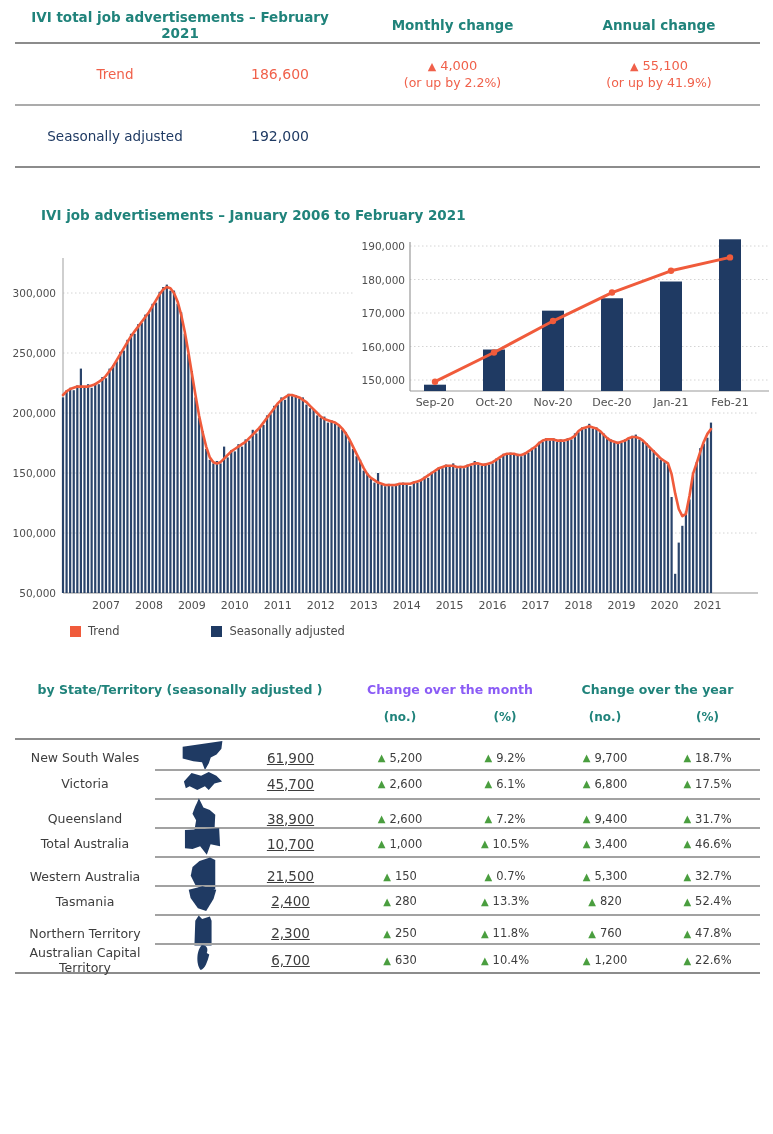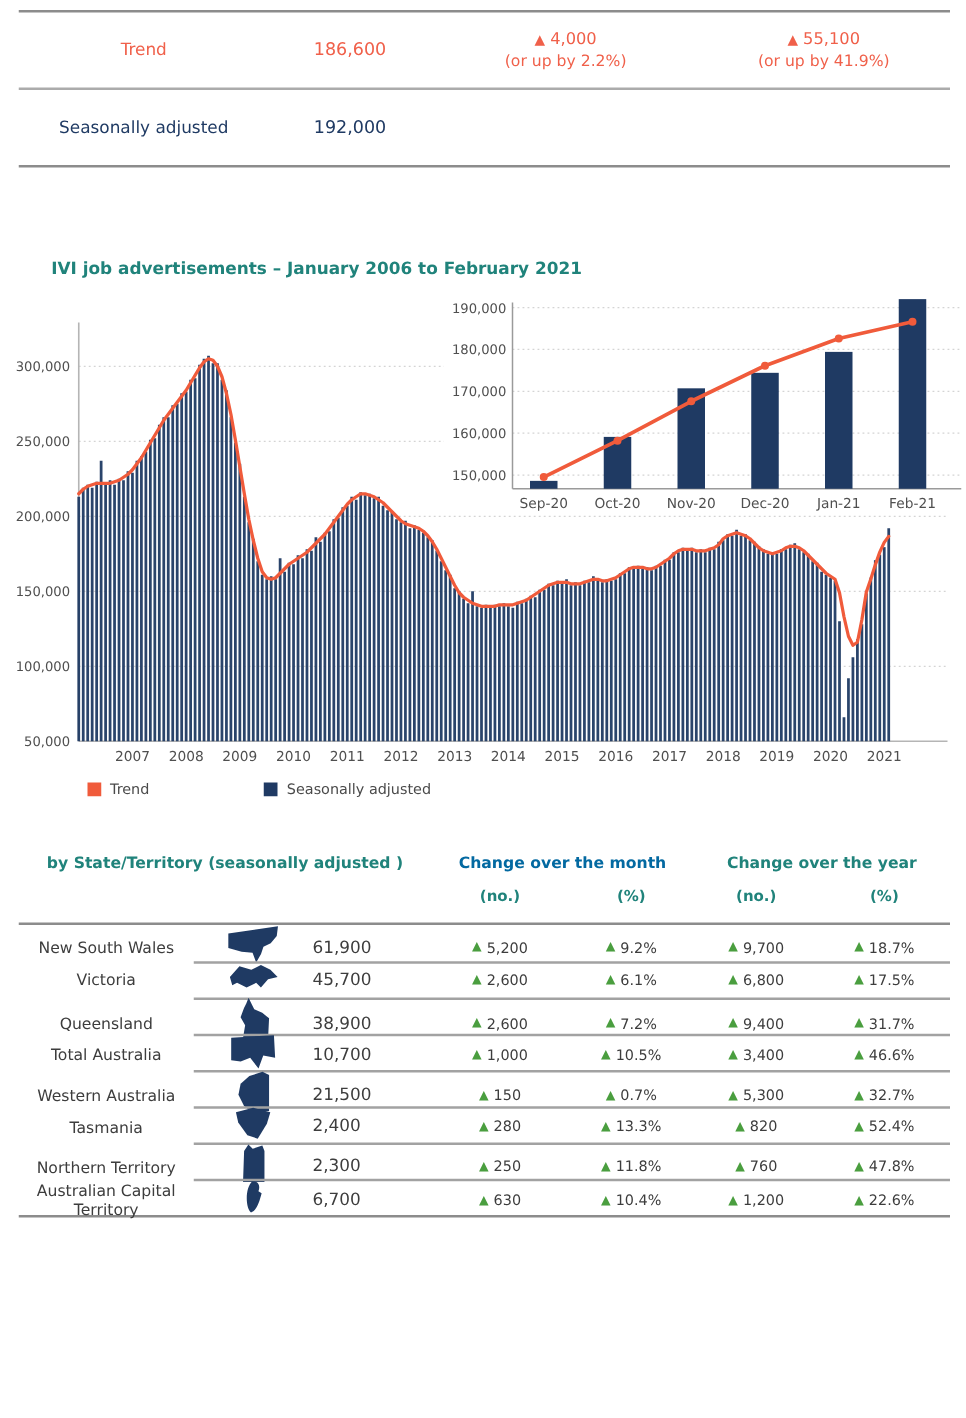--- a/index.html
+++ b/index.html
@@ -35,30 +35,35 @@
   .st-h-group{position:absolute;text-align:center;font-weight:bold;color:inherit;}
   .st-h1{top:8px;left:0;width:330px;font-size:12.5px;line-height:20px;}
   .st-h2{top:10px;left:330px;width:210px;font-size:12.5px;}
   .st-h3{top:10px;left:540px;width:205px;font-size:12.5px;text-align:center;}
   .st-sub{position:absolute;top:38px;font-size:12px;font-weight:bold;text-align:center;}
   .st-row{display:grid;grid-template-columns:140px 95px 95px 110px 100px 100px 105px;
           align-items:center;height:29px;position:relative;}
   .st-row .divider{position:absolute;left:140px;right:0;bottom:-2px;border-top:2px solid #a2a2a2;}
   .st-name{text-align:center;font-size:12.5px;line-height:15px;}
   .st-icon{text-align:center;}
-  .st-val{text-align:left;padding-right:14px;font-size:13.5px;}
+  .st-val{text-align:center;padding-right:14px;font-size:13.5px;text-decoration:underline;}
   .st-chg{display:flex;justify-content:center;align-items:center;gap:4px;font-size:11.5px;}
   .st-chg .tri{font-size:10px;margin:0;}
 </style>
 </head>
 <body>
 
 <div class="page">
 
   <section id="summary">
+    <div class="sum-head">
+      <div id="sum-title" style="color: rgb(32, 131, 123);">IVI total job advertisements – February 2021</div>
+      <div id="sum-col-m" style="color: rgb(32, 131, 123);">Monthly change</div>
+      <div id="sum-col-a" style="color: rgb(32, 131, 123);">Annual change</div>
+    </div>
     <div class="rule"></div>
     <div id="summary-body">
         <div class="sum-row" style="color: rgb(240, 96, 74);">
           <div class="c sum-label">Trend</div>
           <div class="c sum-value">186,600</div>
           <div class="c">
             <div class="chg-line1"><span class="tri">▲</span>4,000</div>
             <div class="chg-line2">(or up by 2.2%)</div>
           </div>
           <div class="c">
@@ -337,21 +342,21 @@
         <span class="leg-sw" style="background: rgb(31, 58, 99);"></span>
         <span>Seasonally adjusted</span>
       </div>
     </div>
 
   <section id="state-table">
     <div class="st-head">
       <div class="st-h-group st-h1" style="color: rgb(32, 131, 123);">
         <div>by State/Territory (seasonally adjusted )</div>
       </div>
-      <div class="st-h-group st-h2" style="color: #0369a1;">Change over the month</div>
+      <div class="st-h-group st-h2" style="color: #8b5cf6;">Change over the month</div>
       <div class="st-h-group st-h3" style="color: rgb(32, 131, 123);">Change over the year</div>
       <div class="st-sub" style="left: 330px; width: 110px; color: rgb(32, 131, 123);">(no.)</div>
       <div class="st-sub" style="left: 440px; width: 100px; color: rgb(32, 131, 123);">(%)</div>
       <div class="st-sub" style="left: 540px; width: 100px; color: rgb(32, 131, 123);">(no.)</div>
       <div class="st-sub" style="left: 640px; width: 105px; color: rgb(32, 131, 123);">(%)</div>
     </div>
     <div class="rule"></div>
     <div id="state-body">
         <div class="st-row">
           <div class="st-name">New South Wales</div>

